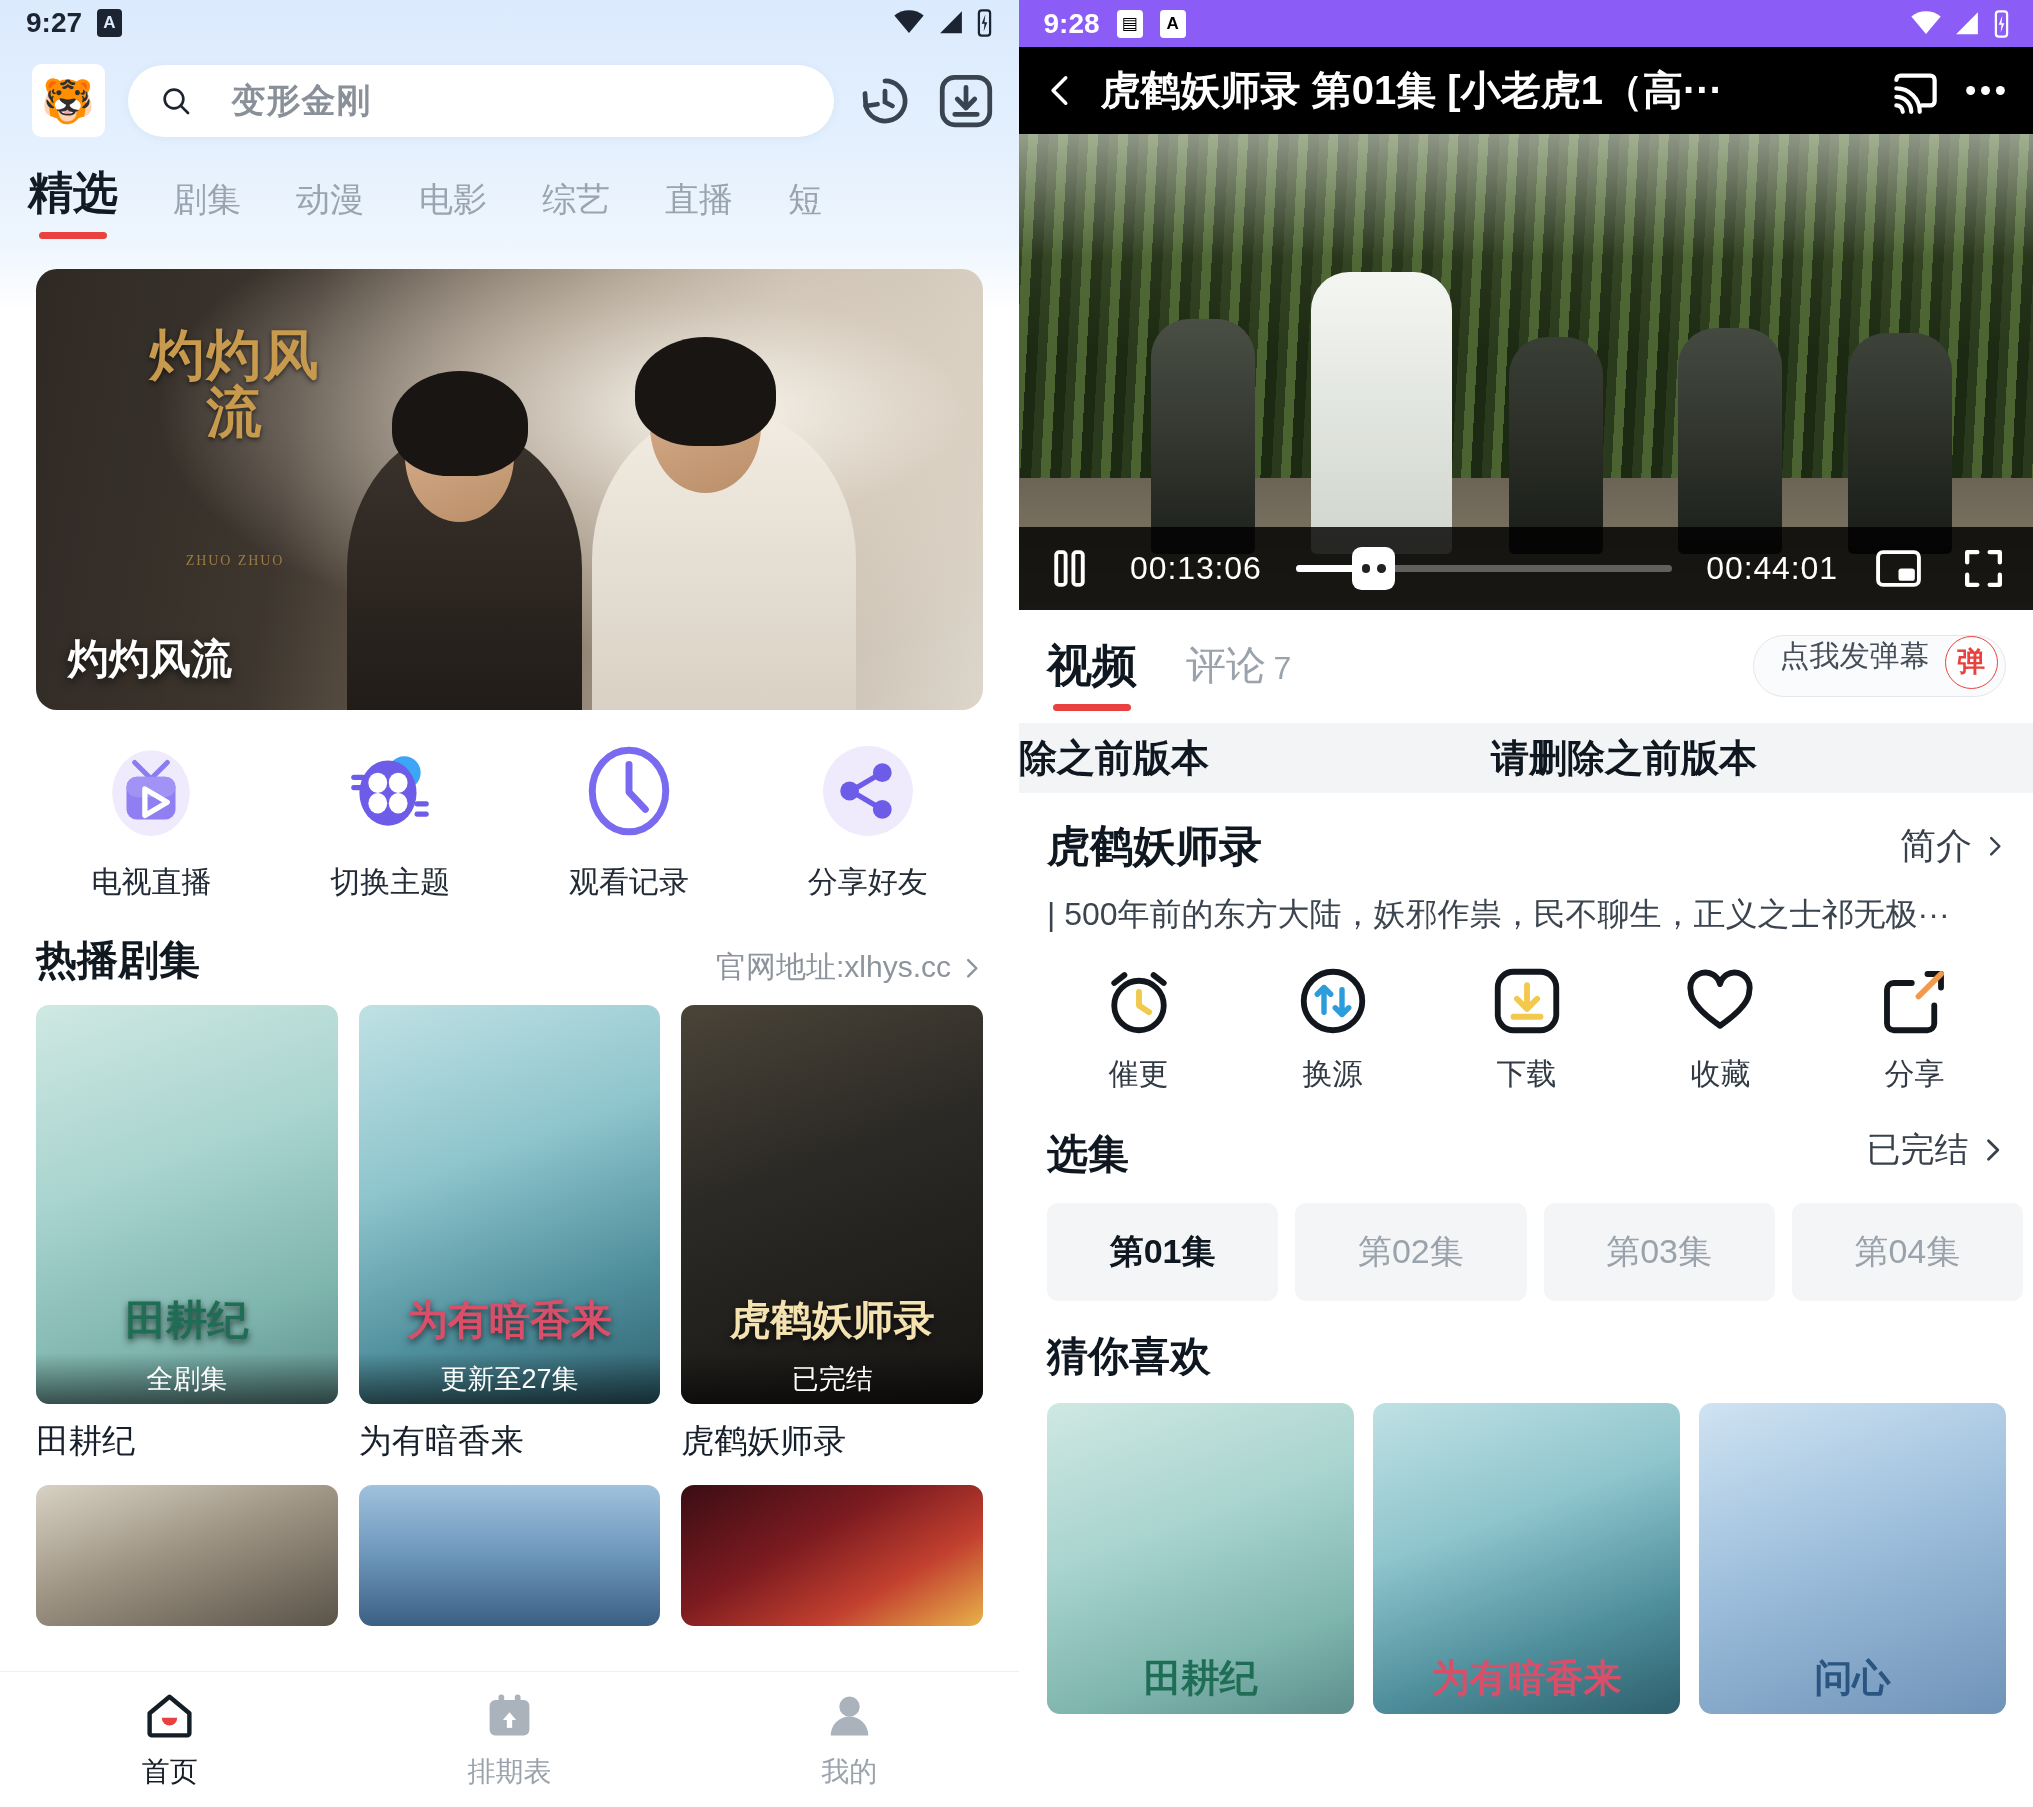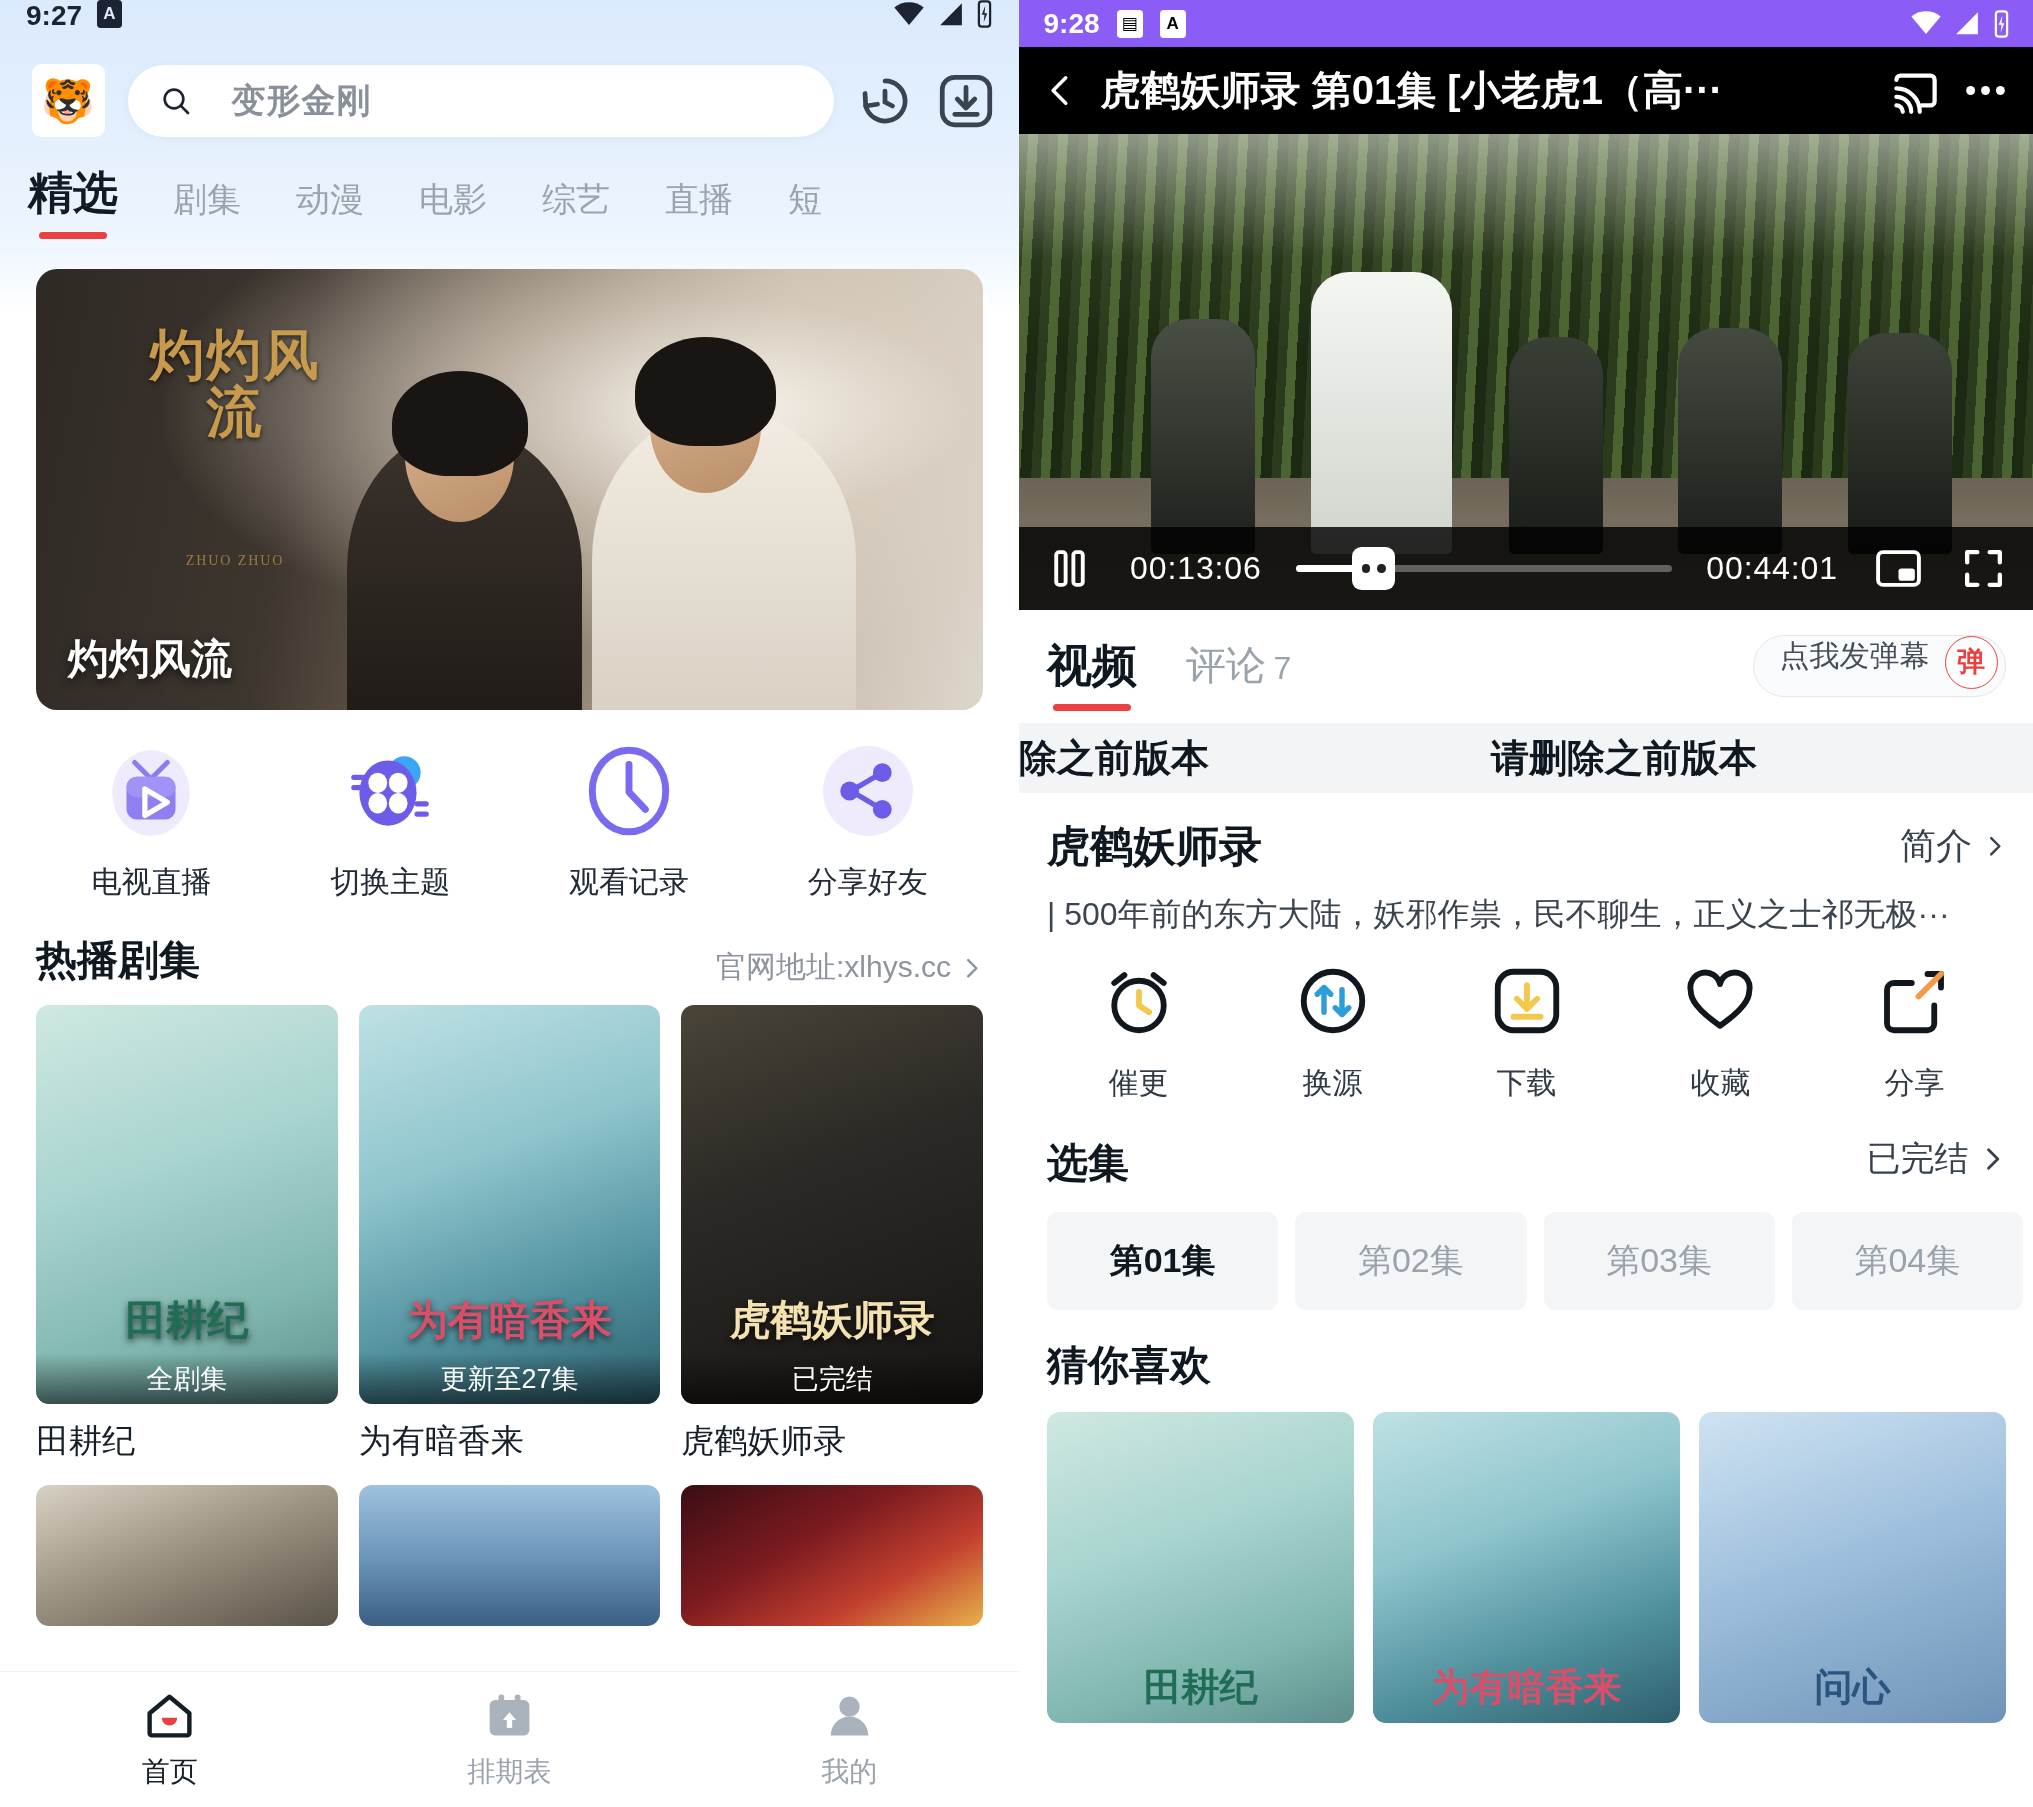--- a/index.html
+++ b/index.html
@@ -10,21 +10,21 @@
   }
   .screen { display: flex; width: 2034px; height: 1808px; }
 
   
   .left {
     width: 1019px; height: 1808px; position: relative;
     background: linear-gradient(180deg,#dbeafd 0%, #e4f0fd 141px, #eef6fe 245px, #ffffff 311px);
     overflow: hidden;
   }
   .statusbar {
-    height: 45px; display: flex; align-items: flex-start;
+    height: 45px; display: flex; align-items: center;
     padding: 0 26px; font-size: 28px; color: #1b2430; font-weight: 600;
   }
   .sb-right { margin-left: auto; display: flex; align-items: center; gap: 11.3px; }
   .glyph-box {
     display: inline-flex; align-items: center; justify-content: center;
     background: #1b2430; color: #dbeafd; border-radius: 3.8px;
     font-size: 17px; font-weight: 700; width: 24.5px; height: 28px;
   }
 
   
@@ -219,21 +219,21 @@
 
   .r-show { display: flex; align-items: center; padding: 24.5px 28px 0 28px; }
   .r-show .n { font-size: 43px; font-weight: 700; color: #0f1720; }
   .r-show .more { margin-left: auto; display: flex; align-items: center; gap: 9.4px; }
   .r-show .more span { font-size: 36px; color: #39424c; }
   .r-desc { padding: 17px 28px 0 28px; font-size: 32px; color: #3c454f; white-space: nowrap; overflow: hidden; }
 
   .acts { display: flex; padding: 28px 22.6px 7.5px 22.6px; }
   .act { flex: 1; display: flex; flex-direction: column; align-items: center; gap: 17px; }
   .act-ic { width: 72px; height: 72px; }
-  .act-lb { font-size: 30px; color: #323b45; margin-top: 9px; }
+  .act-lb { font-size: 30px; color: #323b45; }
 
   .ep-head { display: flex; align-items: flex-start; padding: 24.5px 28px 0 28px; }
   .ep-head .t { font-size: 41px; font-weight: 700; color: #0f1720; }
   .ep-head .st { margin-left: auto; display: flex; align-items: center; gap: 9.4px; }
   .ep-head .st span { font-size: 34px; color: #39424c; }
   .eps { display: flex; gap: 17px; padding: 21px 11px 0 28px; }
   .ep {
     flex: 1; height: 98px; border-radius: 11.3px; background: #f3f5f7;
     display: flex; align-items: center; justify-content: center;
     font-size: 34px; color: #9aa2ab;

